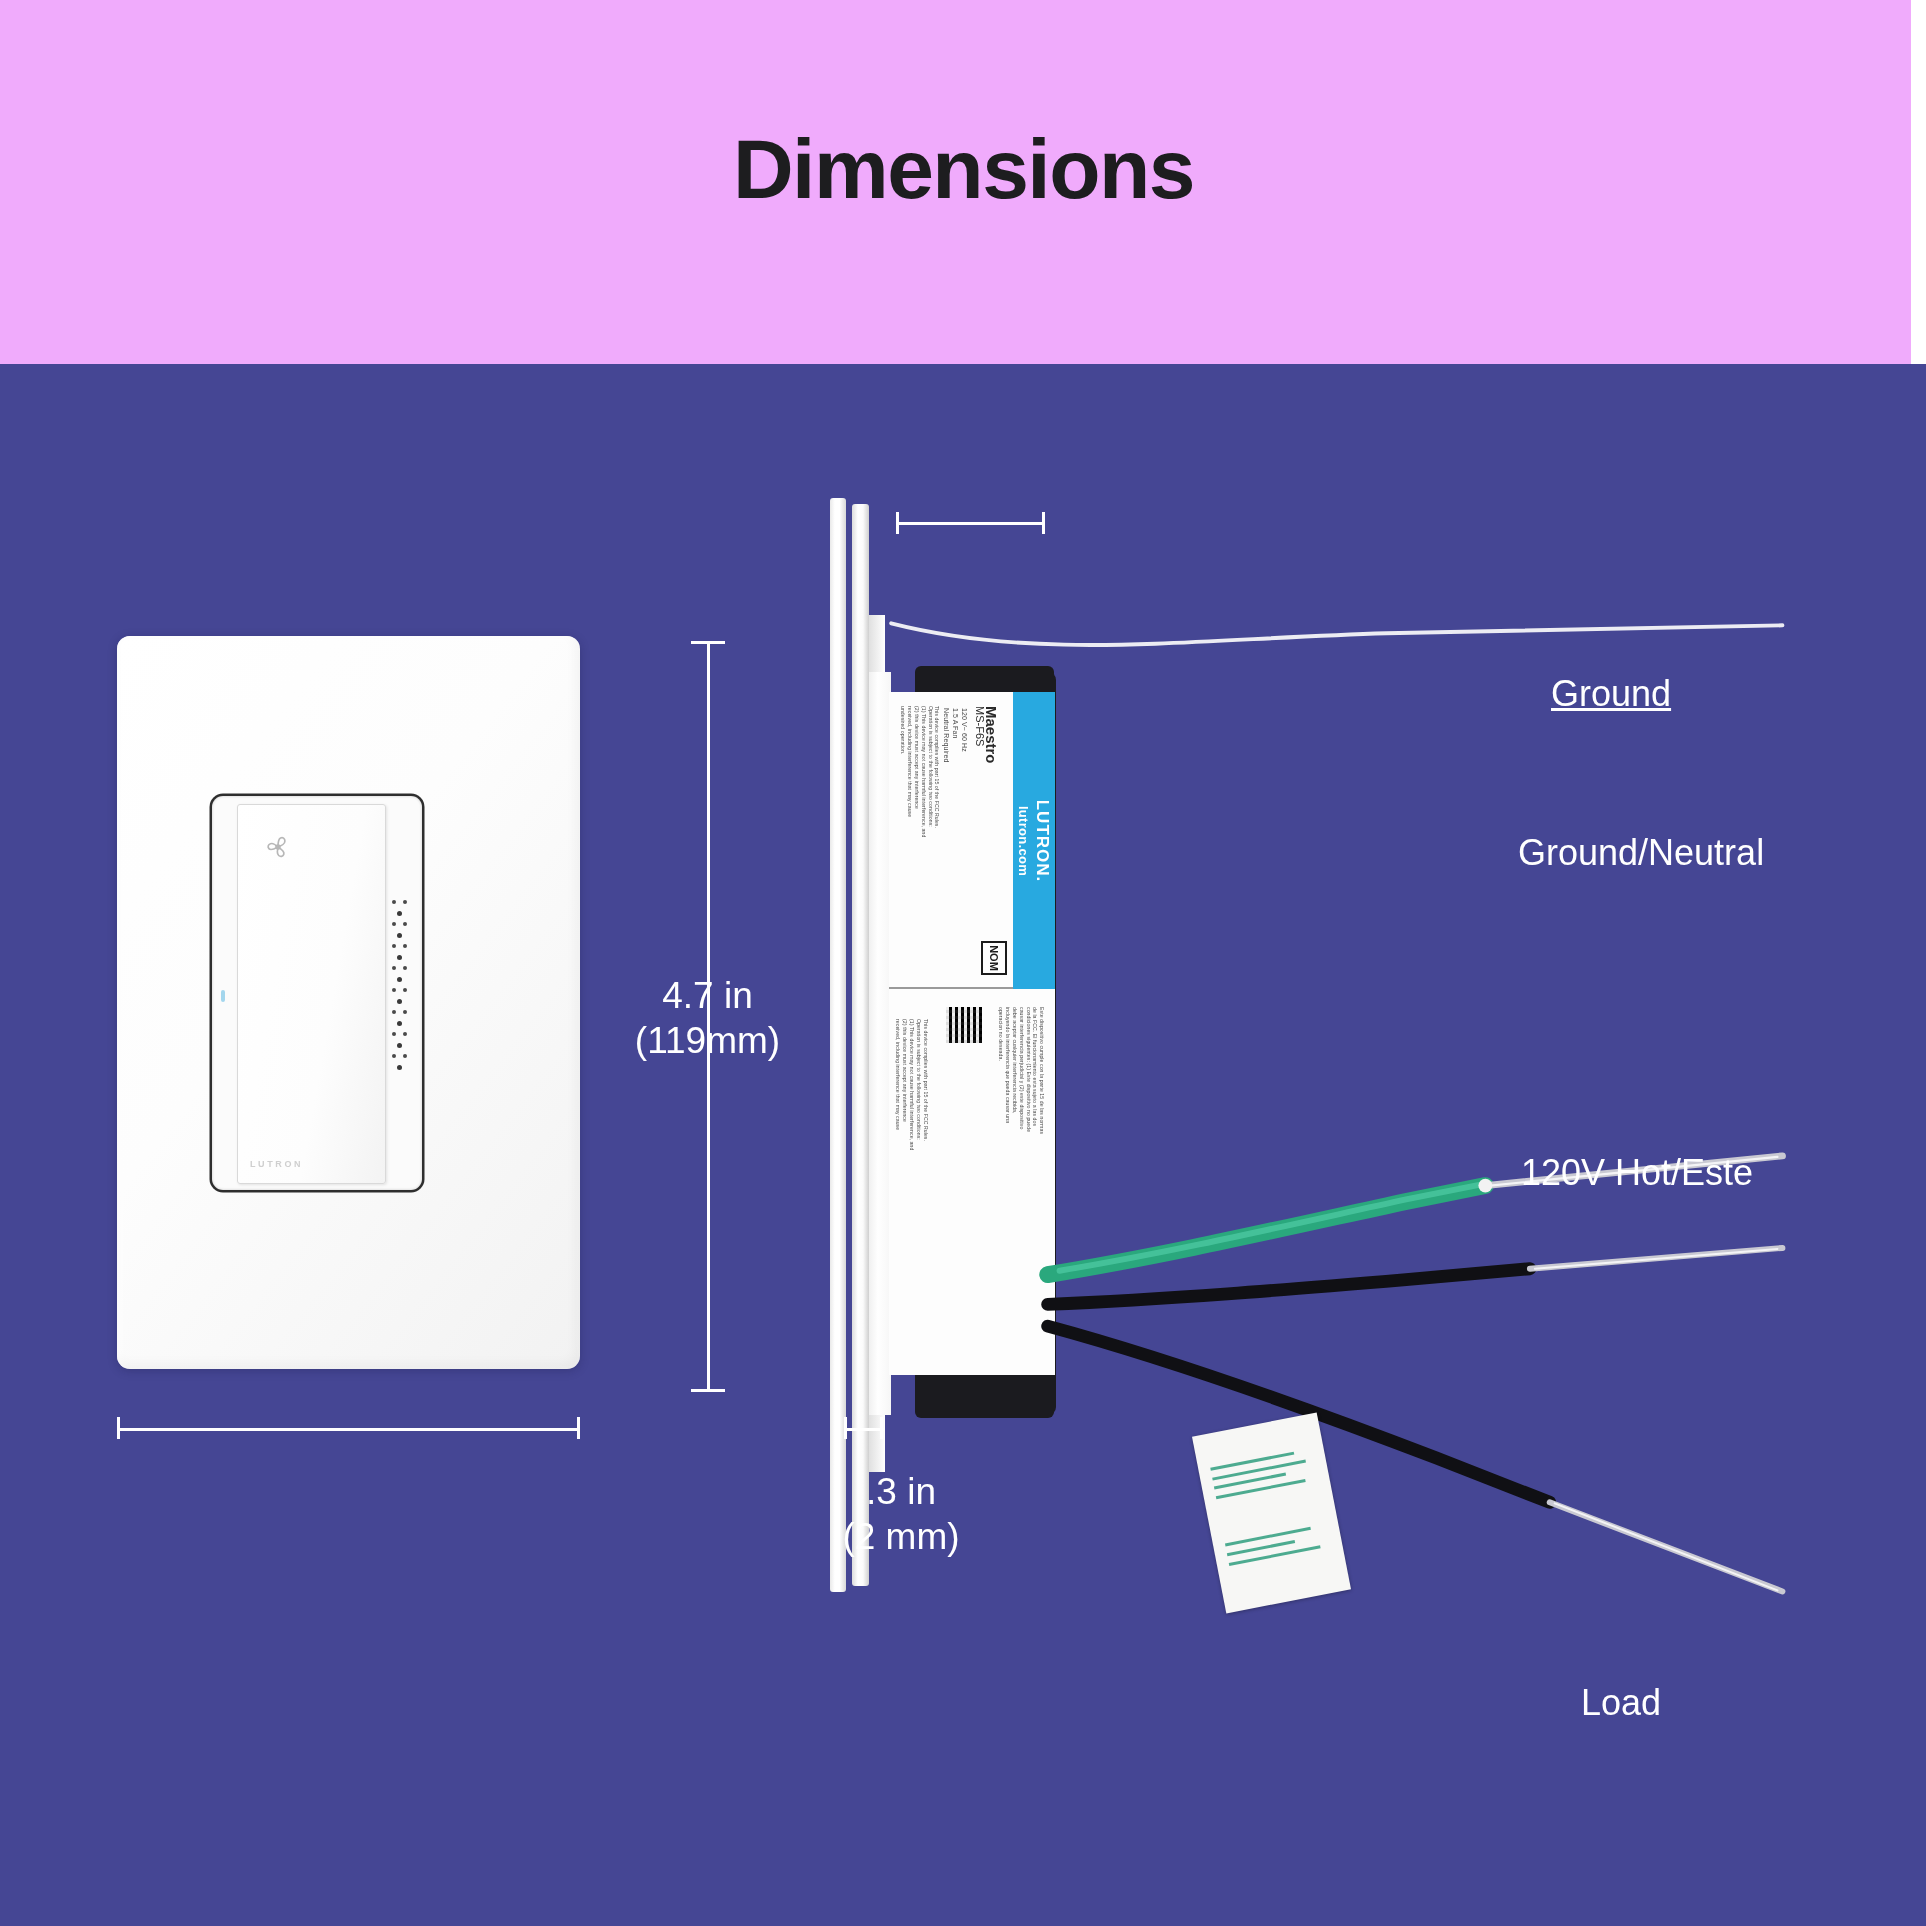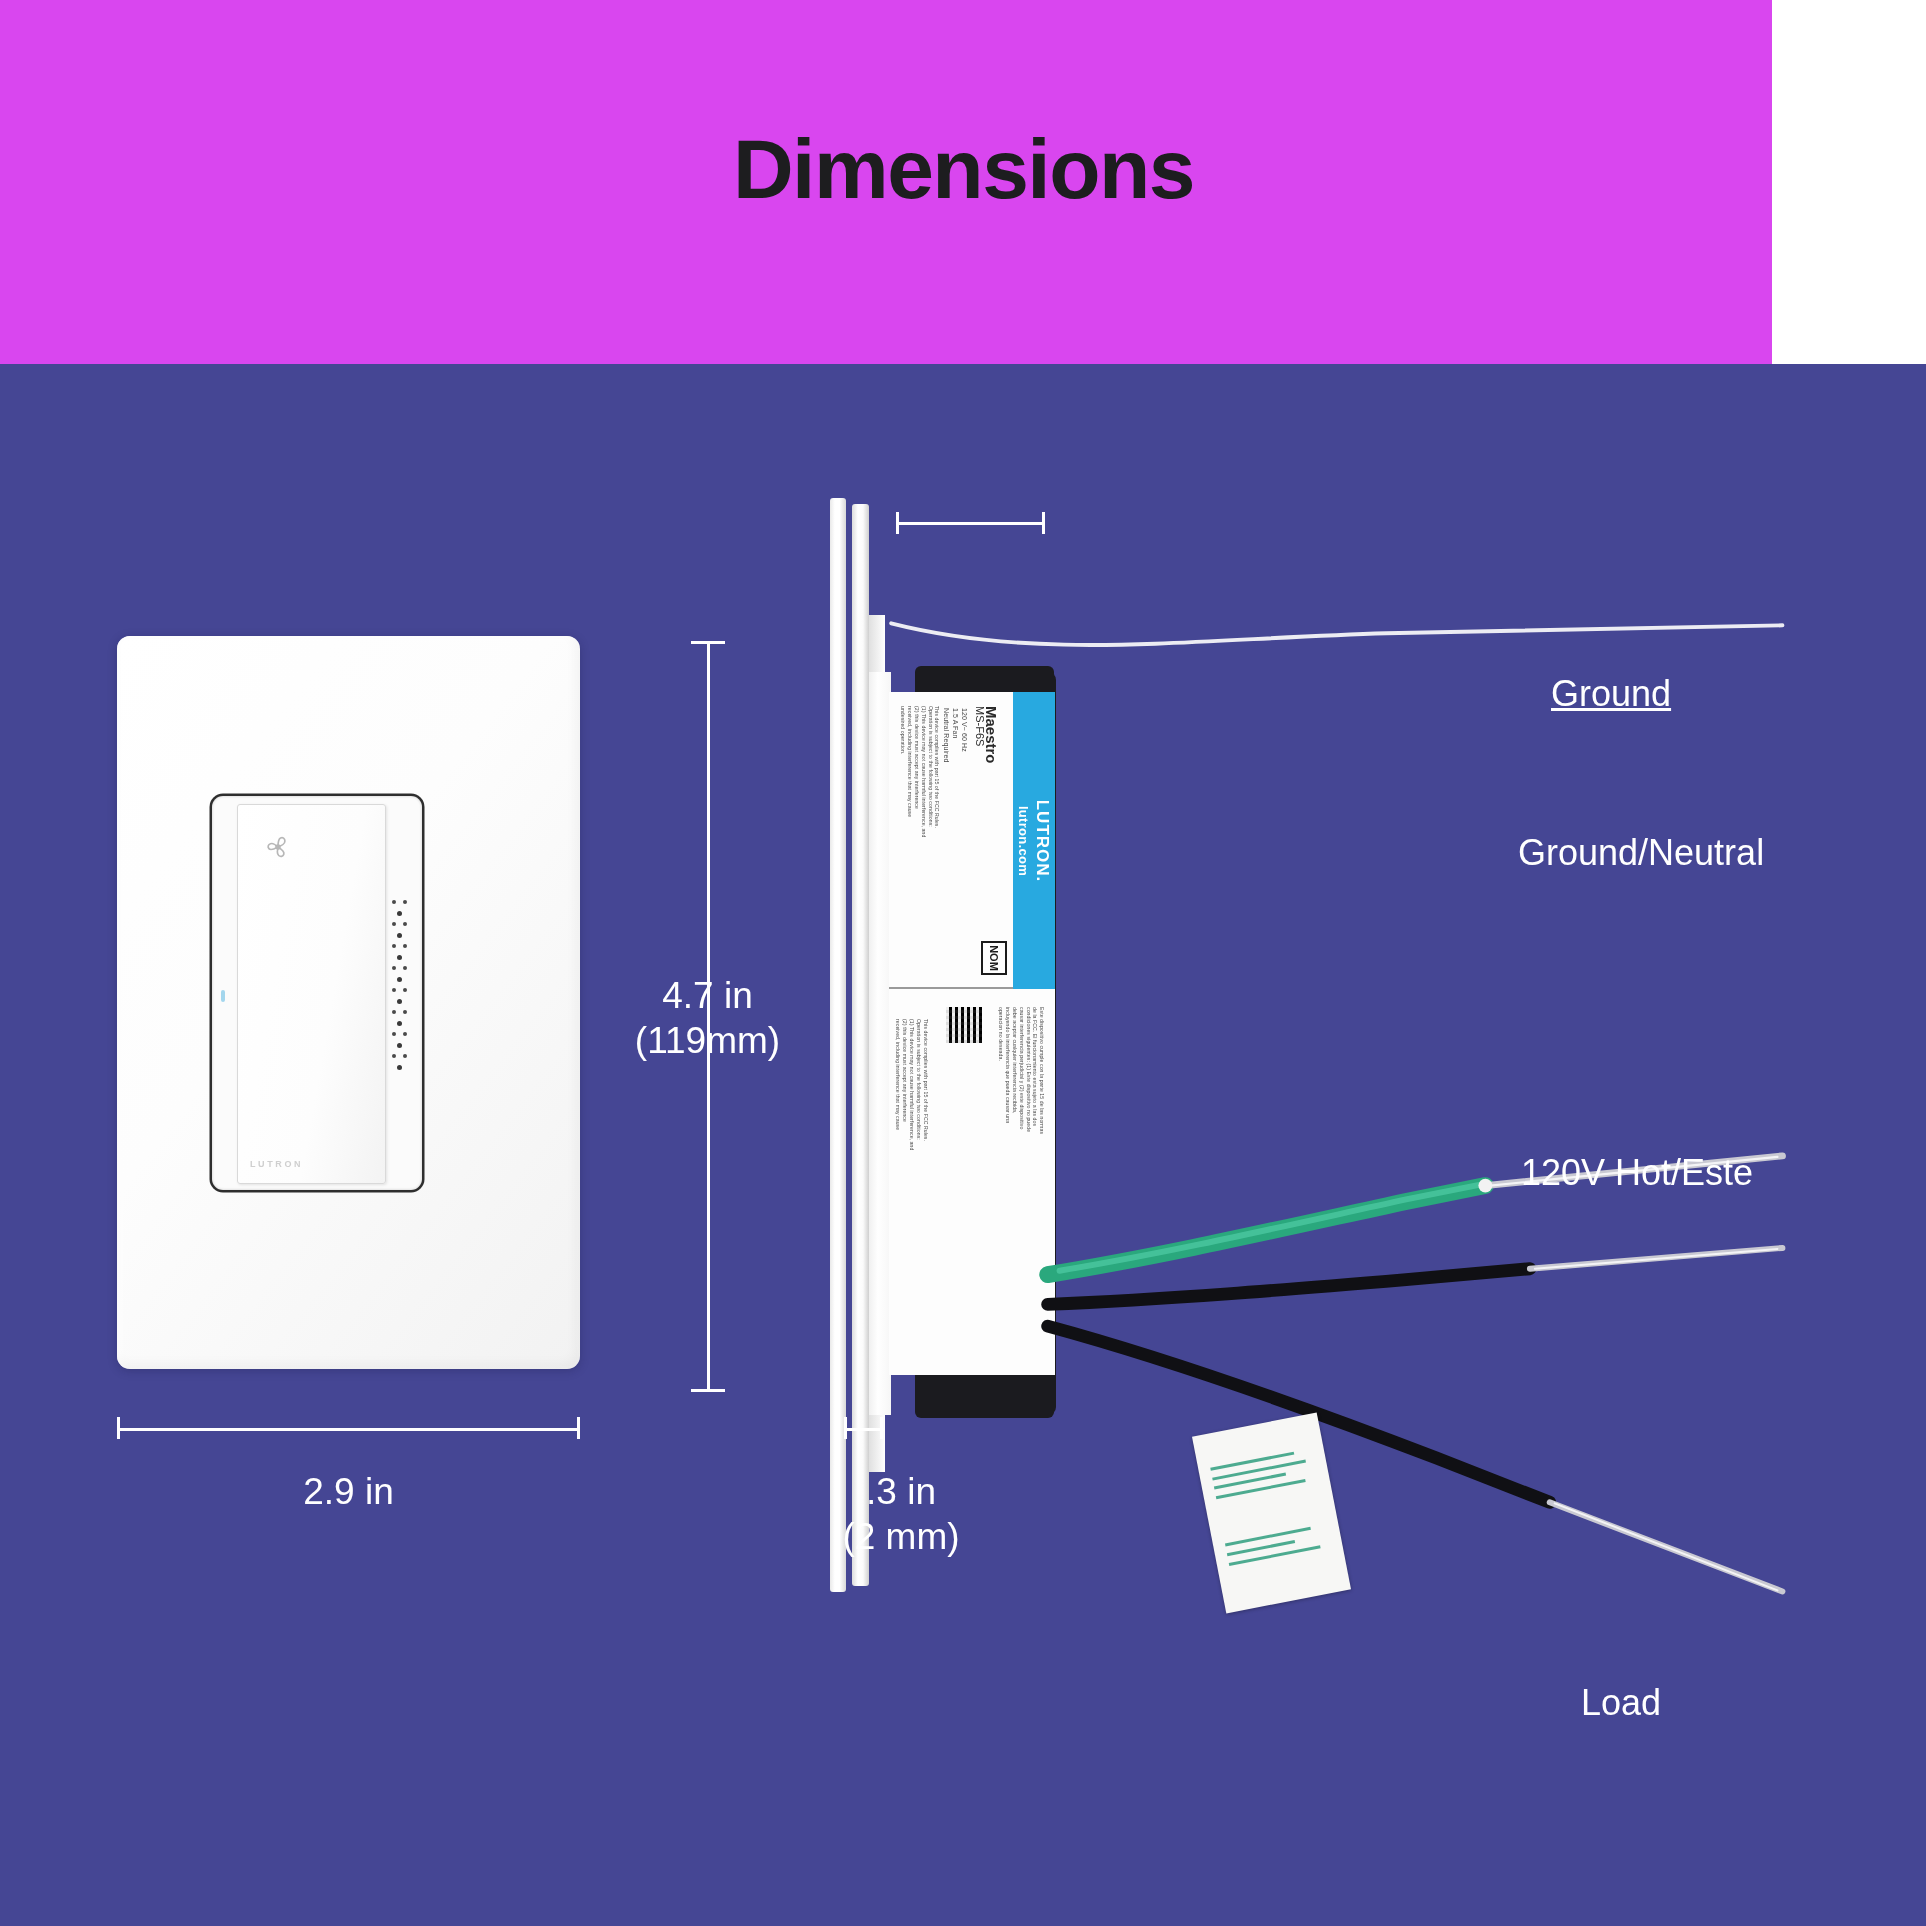--- a/index.html
+++ b/index.html
@@ -15,23 +15,23 @@
     width: 1927px;
     height: 1927px;
     background: #ffffff;
     overflow: hidden;
   }
 
   
   #header {
     position: absolute;
     left: 0; top: 0;
-    width: 1772px;
+    width: 1911px;
     height: 364px;
-    background: #d946ef;
+    background: #f0abfc;
     box-sizing: border-box;
   }
   #header-title {
     position: absolute;
     left: 0;
     top: 127px;
     width: 1927px;
     text-align: center;
     font-size: 84px;
     font-weight: bold;
@@ -466,21 +466,20 @@
               <span class="led-dot c"></span>
             </div>
         </div>
       </div>
     </div>
 
     <div class="dim-line-h" style="left:117px; top:1064px; width:463px;"></div>
     <div class="tick-v" style="left:117px; top:1053px;"></div>
     <div class="tick-v" style="left:577px; top:1053px;"></div>
     <div class="dim-label" style="left:117px; top:1105px; width:463px;">
-      <div>2.9 in</div>
     </div>
 
     <div class="dim-line-v" style="left:707px; top:277px; height:750px;"></div>
     <div class="tick-h" style="left:691px; top:277px;"></div>
     <div class="tick-h" style="left:691px; top:1025px;"></div>
     <div class="dim-label" style="left:564px; top:609px; width:287px;">
       <div>4.7 in</div>
       <div>(119mm)</div>
     </div>
 

